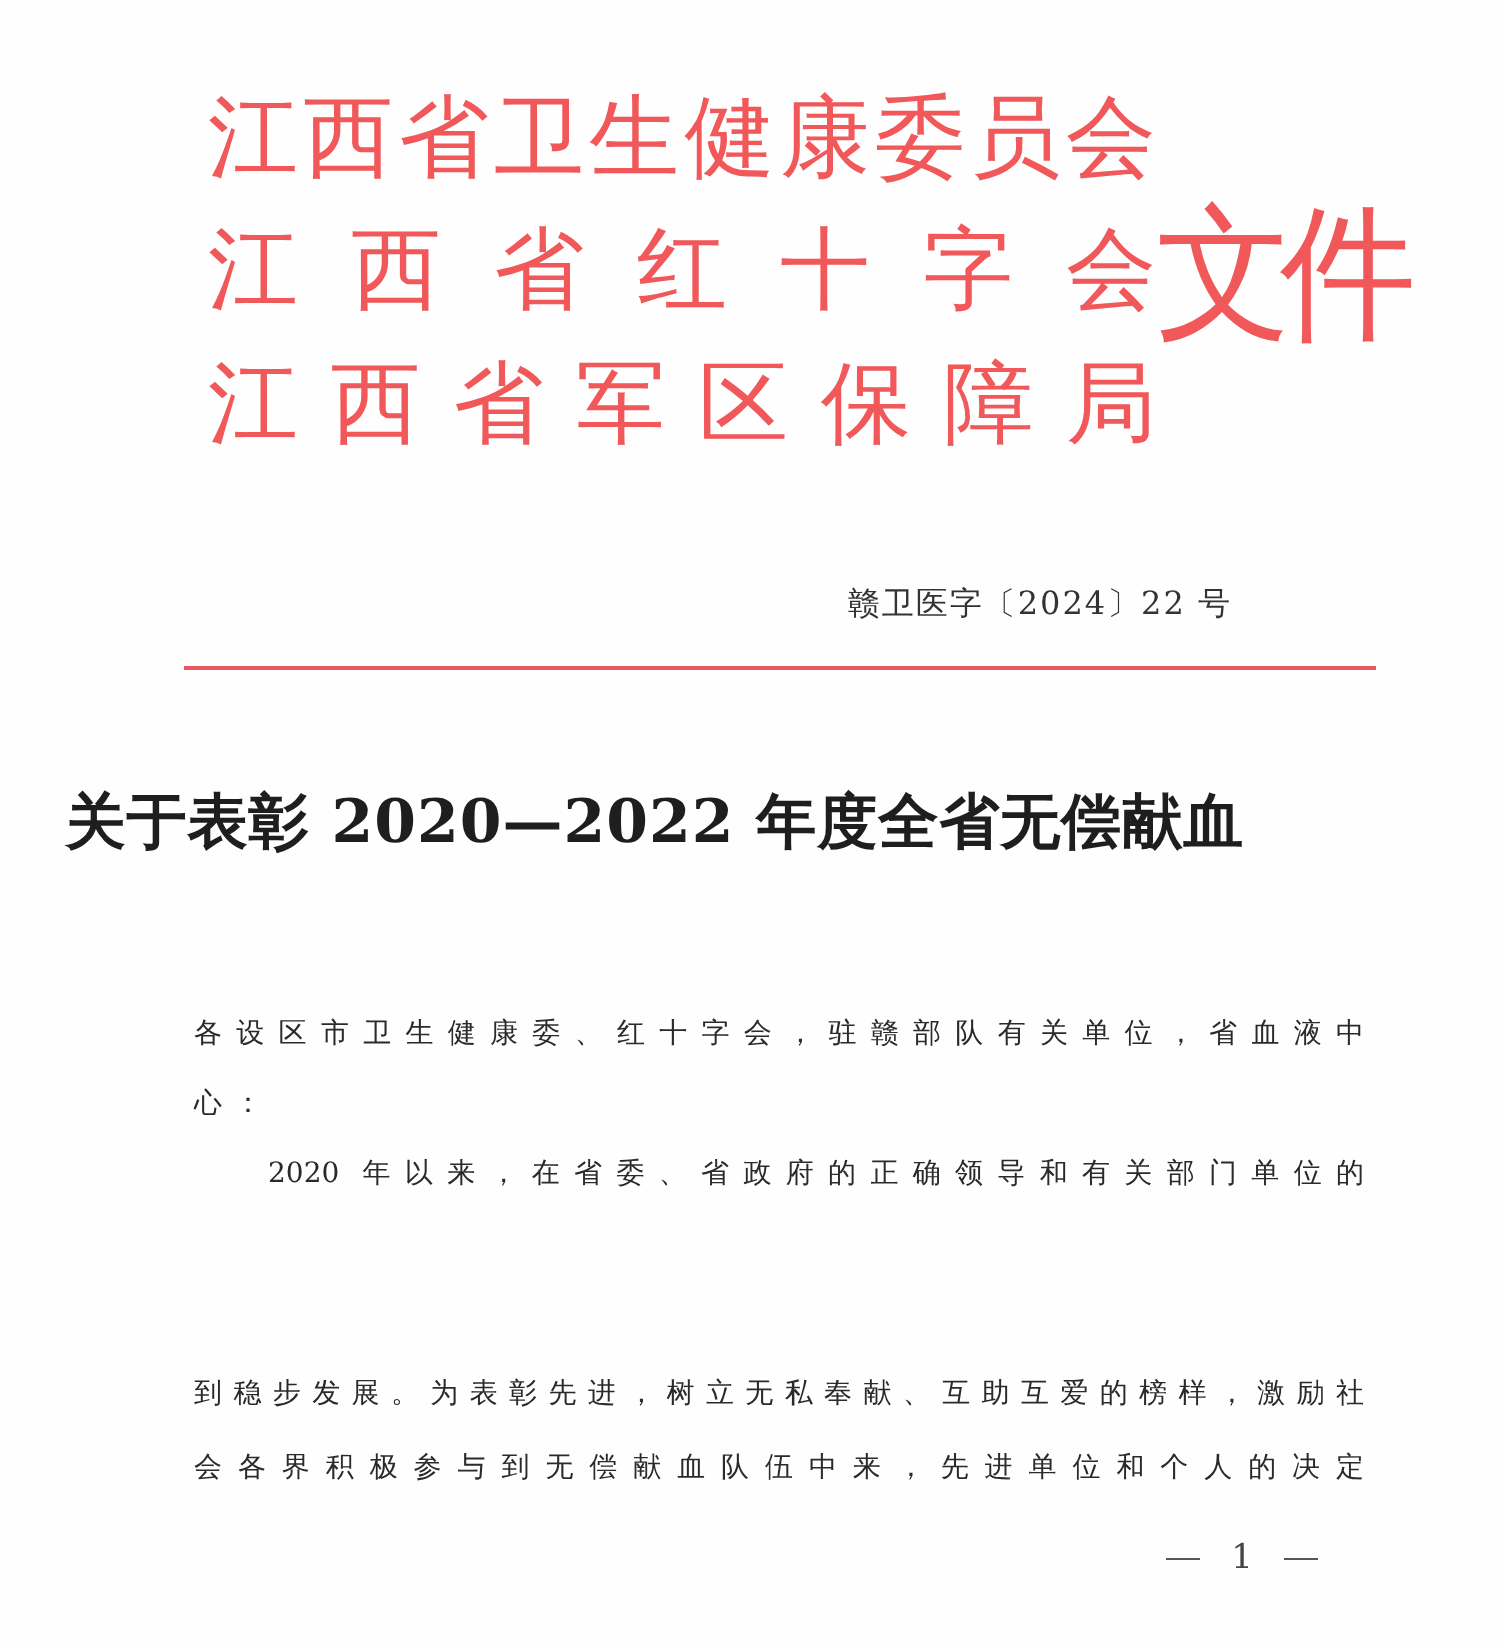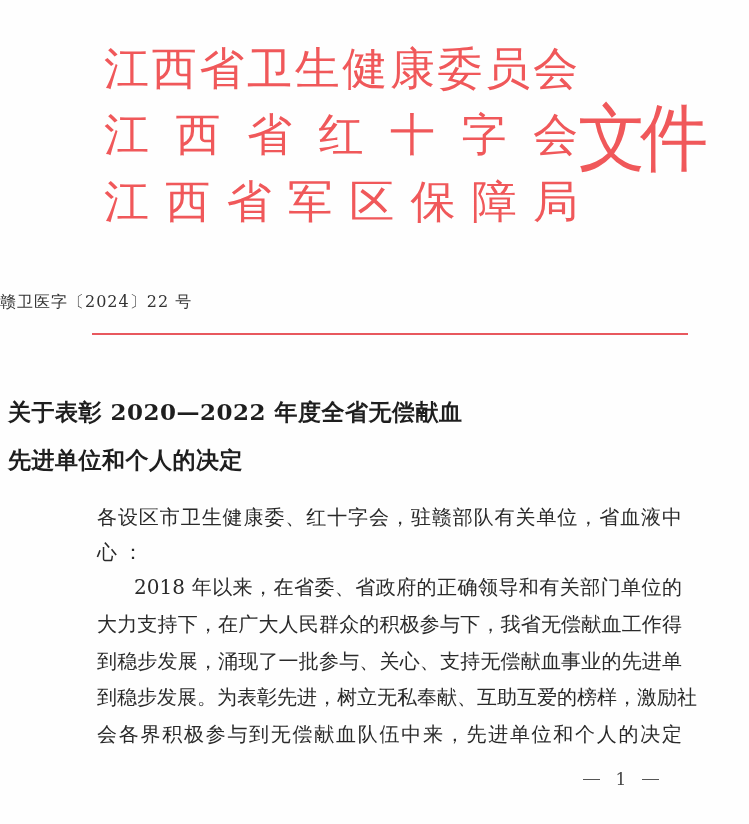--- a/index.html
+++ b/index.html
@@ -50,53 +50,53 @@
       letter-spacing: -6px;
       white-space: nowrap;
       transform: scaleY(1.08);
       transform-origin: top left;
     }
     .doc-number {
       position: absolute;
       top: 290px;
       left: 0;
       width: 616px;
-      text-align: left;
+      text-align: right;
       color: #333333;
       font-size: 16px;
       line-height: 24px;
       letter-spacing: 1px;
     }
     .red-rule {
       position: absolute;
       left: 92px;
       top: 333px;
       width: 596px;
       height: 2px;
       background: #e8585e;
     }
     .title {
       position: absolute;
       left: 0;
       width: 647px;
-      text-align: left;
+      text-align: center;
       color: #1e1e1e;
       font-weight: bold;
-      font-size: 23px;
+      font-size: 30px;
       line-height: 32px;
       letter-spacing: 0.5px;
     }
     #title-1 { top: 396px; padding-left: 8px; box-sizing: border-box; }
     #title-2 { top: 444px; padding-left: 8px; box-sizing: border-box; }
     .body-line {
       position: absolute;
       left: 97px;
       width: 585px;
       color: #2a2a2a;
-      font-size: 20px;
+      font-size: 14px;
       line-height: 24px;
       height: 24px;
       white-space: nowrap;
       text-align: justify;
       text-align-last: justify;
     }
     .body-line.short {
       text-align-last: left;
       letter-spacing: 6px;
     }
@@ -160,27 +160,24 @@
       <span>局</span>
     </div>
 
   <div class="doc-type">文件</div>
 
   <div class="doc-number">赣卫医字〔2024〕22 号</div>
 
   <div class="red-rule"></div>
 
   <div class="title" id="title-1">关于表彰 2020—2022 年度全省无偿献血</div>
-  <div class="title" id="title-2">先进单位和个人的决定</div>
 
   <div class="body-line" style="top:505px;">各设区市卫生健康委、红十字会，驻赣部队有关单位，省血液中</div>
   <div class="body-line short" style="top:540px;">心：</div>
-  <div class="body-line indent" style="top:575px;">2018 年以来，在省委、省政府的正确领导和有关部门单位的</div>
-  <div class="body-line" style="top:612px;">大力支持下，在广大人民群众的积极参与下，我省无偿献血工作得</div>
-  <div class="body-line" style="top:649px;">到稳步发展，涌现了一批参与、关心、支持无偿献血事业的先进单</div>
+  <div class="body-line indent" style="top:575px;">2020 年以来，在省委、省政府的正确领导和有关部门单位的</div>
   <div class="body-line" style="top:685px;">到稳步发展。为表彰先进，树立无私奉献、互助互爱的榜样，激励社</div>
   <div class="body-line" style="top:722px;">会各界积极参与到无偿献血队伍中来，先进单位和个人的决定</div>
 
   <div class="page-number">
     <span class="dash"></span>
     <span>1</span>
     <span class="dash"></span>
   </div>
 
 </div>

